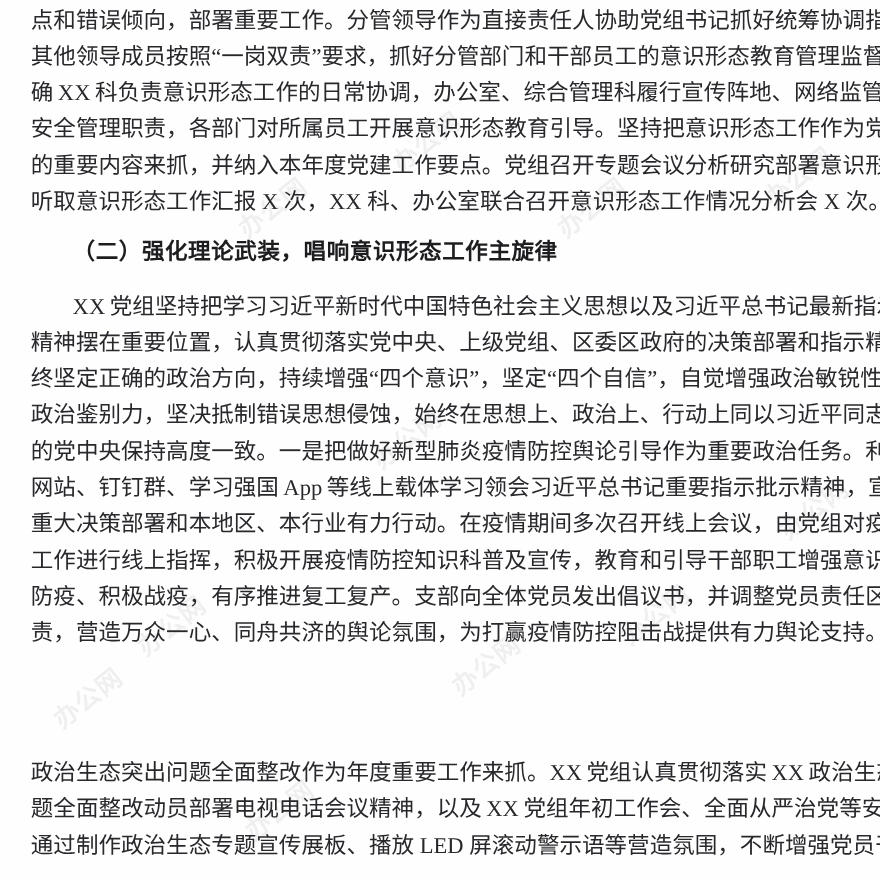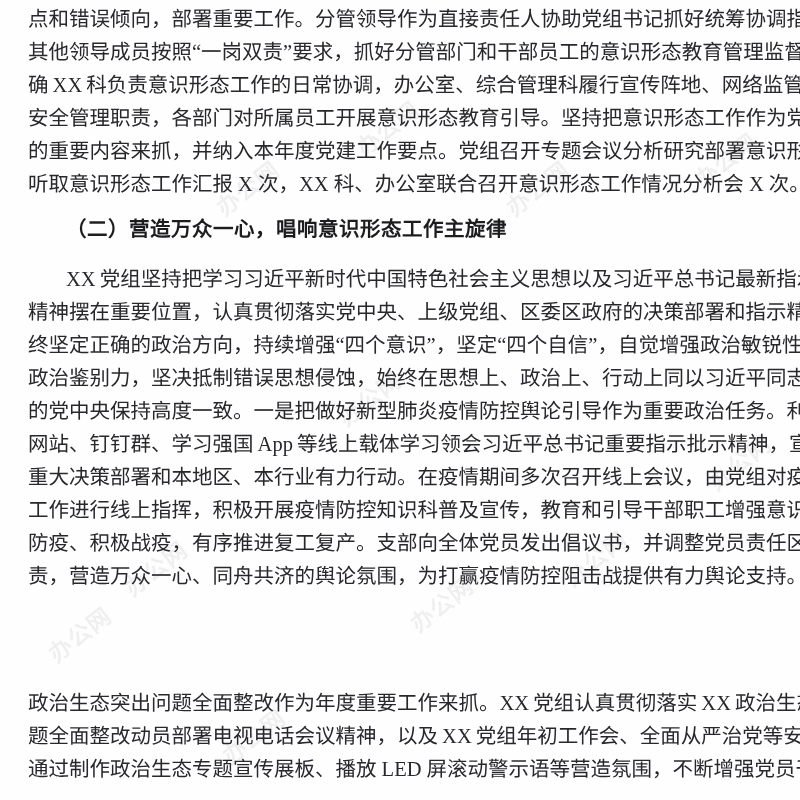--- a/index.html
+++ b/index.html
@@ -303,21 +303,21 @@
         <span class="ch">析</span>
         <span class="ch">研</span>
         <span class="ch">究</span>
         <span class="ch">部</span>
         <span class="ch">署</span>
         <span class="ch">意</span>
         <span class="ch">识</span>
         <span class="ch">形</span>
       </div>
       <div class="tline last" style="top: 169px;">听取意识形态工作汇报 X 次，XX 科、办公室联合召开意识形态工作情况分析会 X 次。</div>
-      <div class="tline head-line heading" style="top: 214px;">（二）营造万众一心，唱响意识形态工作主旋律</div>
+      <div class="tline head-line heading" style="top: 214px;">（二）强化理论武装，唱响意识形态工作主旋律</div>
       <div class="tline just" style="top: 264px; left: 66px; width: 714px;">
         <span class="ch">X</span>
         <span class="ch">X</span>
         <span class="ch"> </span>
         <span class="ch">党</span>
         <span class="ch">组</span>
         <span class="ch">坚</span>
         <span class="ch">持</span>
         <span class="ch">把</span>
         <span class="ch">学</span>

